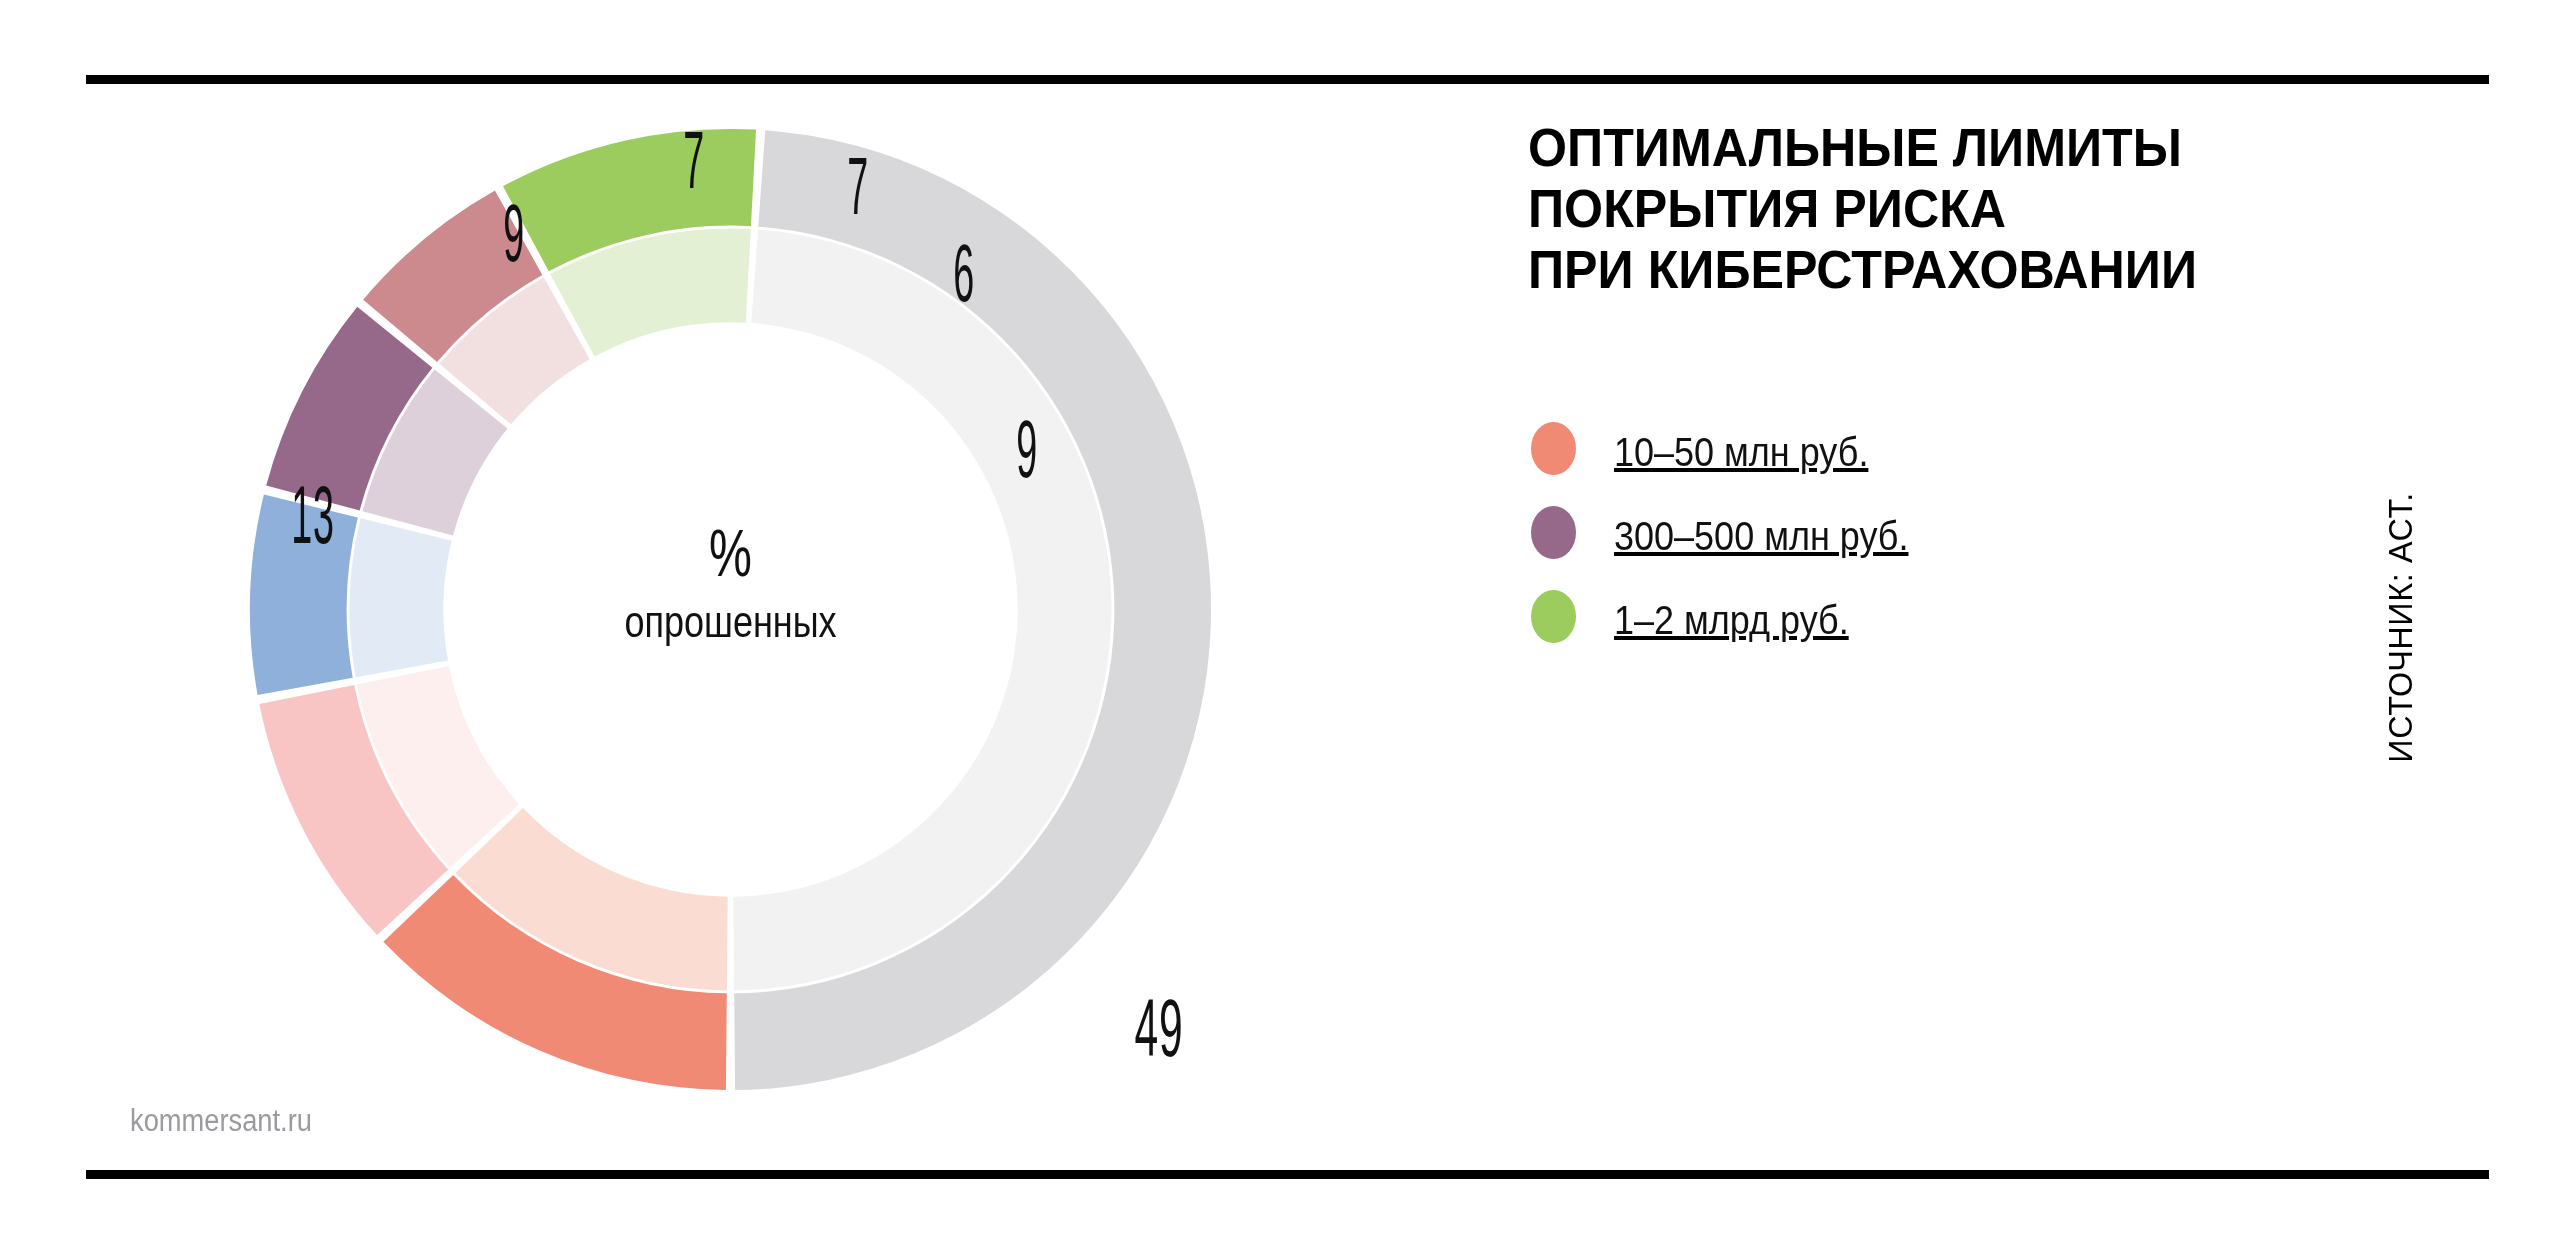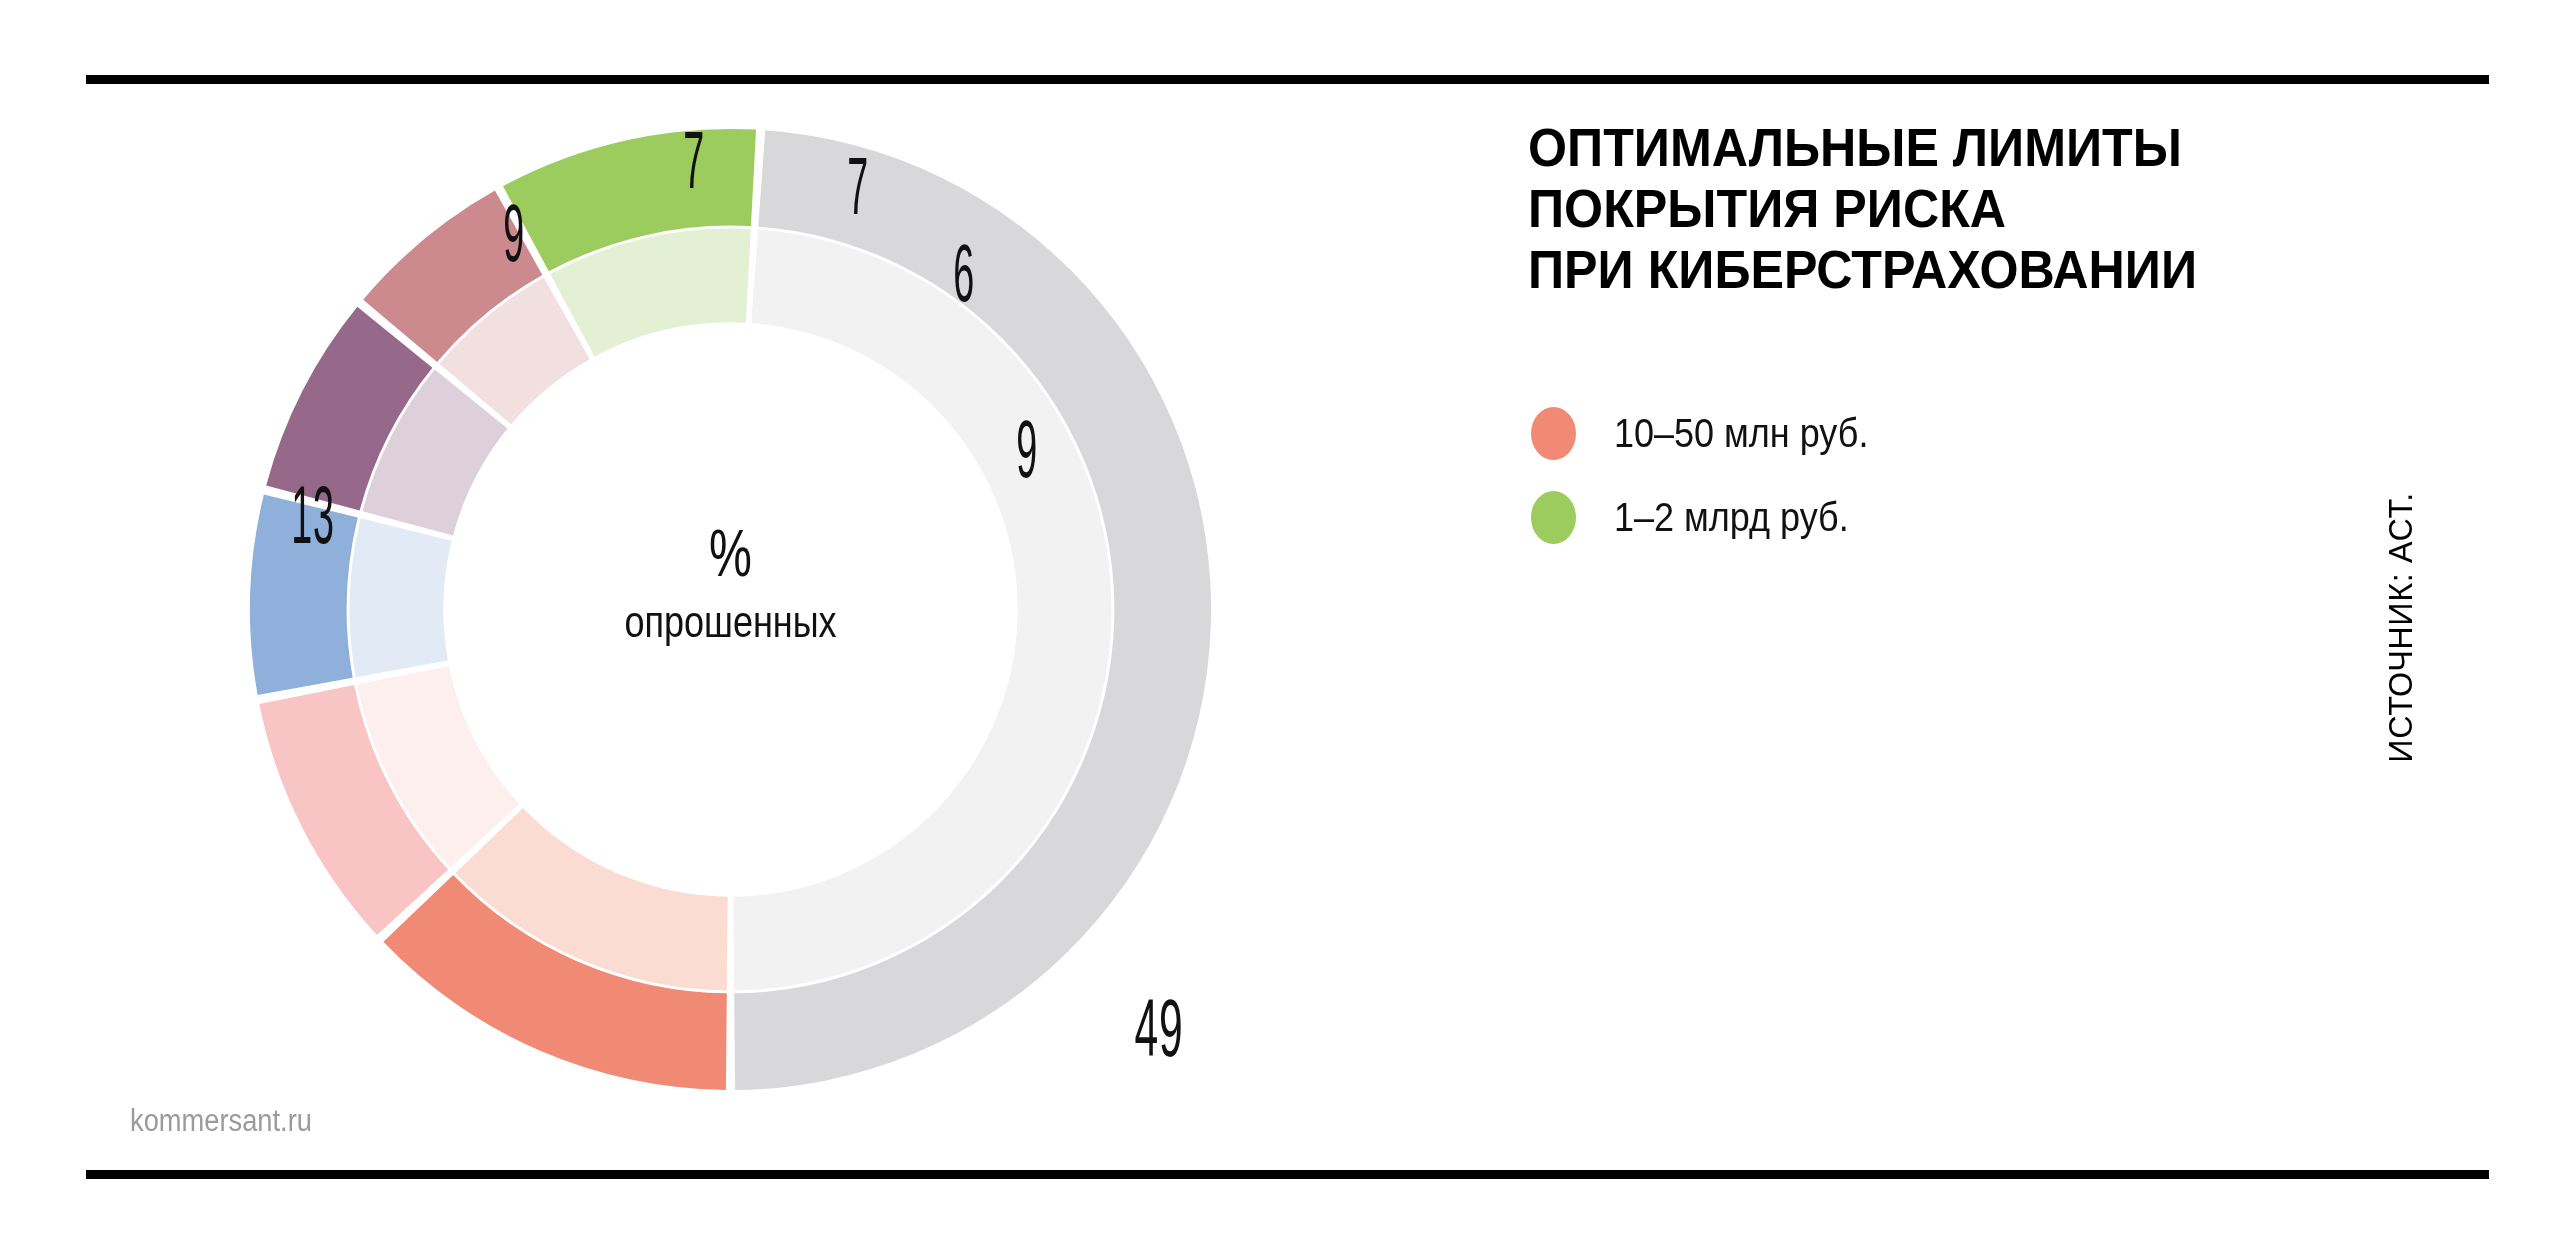--- a/index.html
+++ b/index.html
@@ -89,22 +89,23 @@
     transform-origin:left top;
     white-space:pre-line;
   }
   .legend{
     position:absolute;
     top:274px; left:2.9px;
     width:805px;
   }
   .legend-row{
     display:flex;
-    align-items:center;
+    align-items:flex-end;
     height:84px;
+    text-decoration:underline;
   }
   .swatch{
     width:45px;height:53px;
     border-radius:50%;
     flex:0 0 auto;
   }
   .legend-label{
     margin-left:38px;
     font-family:"Liberation Sans Narrow","Liberation Sans",sans-serif;
     font-size:40px;
@@ -193,20 +194,24 @@
   <div class="title">ОПТИМАЛЬНЫЕ ЛИМИТЫ
 ПОКРЫТИЯ РИСКА
 ПРИ КИБЕРСТРАХОВАНИИ</div>
 
   <div class="legend" id="legend">
       <div class="legend-row">
         <div class="swatch" style="background: rgb(240, 138, 116);"></div>
         <div class="legend-label">10–50 млн руб.</div>
       </div>
       <div class="legend-row">
+        <div class="swatch" style="background: rgb(150, 105, 139);"></div>
+        <div class="legend-label">300–500 млн руб.</div>
+      </div>
+      <div class="legend-row">
         <div class="swatch" style="background: rgb(156, 203, 94);"></div>
         <div class="legend-label">1–2 млрд руб.</div>
       </div>
     </div>
 </div>
 
 <div class="source">
   <span>ИСТОЧНИК: АСТ.</span>
 </div>
 

